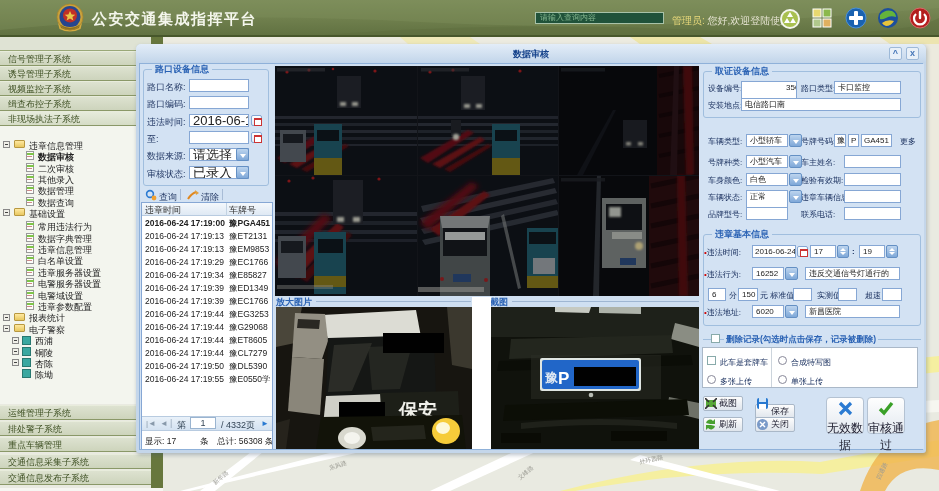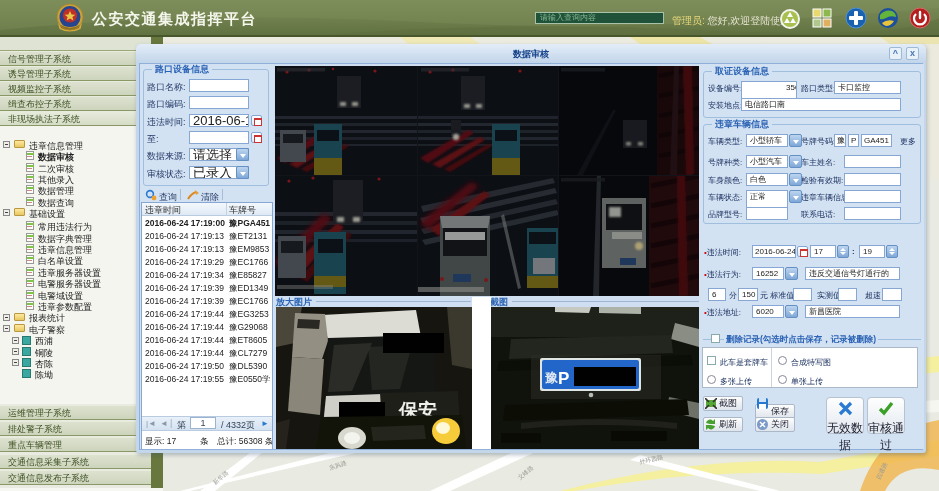--- a/index.html
+++ b/index.html
@@ -548,23 +548,20 @@
   <div id="rp">
    <div class="fs fs2" style="left:4px;top:7px;width:218px;height:47px;">
             <span class="lg2">取证设备信息</span>
           </div>
    <div class="lbl" style="left:9px;top:19px;">设备编号:</div>
           <div class="inp" style="left:42px;top:17px;width:56px;height:30px;padding-left:44px;">350626005</div>
    <div class="lbl" style="left:102px;top:19px;">路口类型:</div>
           <div class="inp" style="left:135px;top:17px;width:67px;height:13px;">卡口监控</div>
    <div class="lbl" style="left:9px;top:36px;">安装地点:</div>
           <div class="inp" style="left:42px;top:34px;width:160px;height:13px;">电信路口南</div>
-   <div class="fs fs2" style="left:4px;top:60px;width:218px;height:100px;">
-            <span class="lg2">违章车辆信息</span>
-          </div>
    <div class="lbl" style="left:9px;top:72px;">车辆类型:</div>
           <div class="inp" style="left:47px;top:70px;width:42px;height:13px;">小型轿车</div>
           <div class="ddbtn" style="left:90px;top:70px;"></div>
    <div class="lbl" style="left:102px;top:72px;">号牌号码:</div>
    <div class="inp" style="left:135px;top:70px;width:12px;height:13px;padding-left:2px;">豫</div>
           <div class="inp" style="left:149px;top:70px;width:11px;height:13px;padding-left:2px;">P</div>
           <div class="inp" style="left:162px;top:70px;width:31px;height:13px;padding-left:2px;">GA451</div>
    <div class="lbl" style="left:201px;top:72px;">更多</div>
    <div class="lbl" style="left:9px;top:93px;">号牌种类:</div>
           <div class="inp" style="left:47px;top:91px;width:42px;height:13px;">小型汽车</div>
@@ -578,20 +575,23 @@
           <div class="inp" style="left:145px;top:109px;width:57px;height:13px;"></div>
    <div class="lbl" style="left:9px;top:128px;">车辆状态:</div>
           <div class="inp" style="left:47px;top:126px;width:42px;height:30px;">正常</div>
           <div class="ddbtn" style="left:90px;top:126px;"></div>
    <div class="lbl" style="left:102px;top:128px;">违章车辆信息:</div>
           <div class="inp" style="left:145px;top:126px;width:57px;height:13px;"></div>
    <div class="lbl" style="left:9px;top:145px;">品牌型号:</div>
           <div class="inp" style="left:47px;top:143px;width:42px;height:13px;"></div>
    <div class="lbl" style="left:102px;top:145px;">联系电话:</div>
           <div class="inp" style="left:145px;top:143px;width:57px;height:13px;"></div>
+   <div class="fs fs2" style="left:4px;top:170px;width:218px;height:92px;">
+            <span class="lg2">违章基本信息</span>
+          </div>
    <div class="lbl" style="left:5px;top:183px;"><span class="req">•</span>违法时间:</div>
    <div class="inp" style="left:53px;top:181px;width:44px;height:13px;padding-left:2px;">2016-06-24</div>
           <div class="calbtn" style="left:98px;top:182px;"></div>
    <div class="inp" style="left:111px;top:181px;width:26px;height:13px;">17</div>
           <div class="spin" style="left:138px;top:181px;"></div>
    <div class="lbl" style="left:153px;top:183px;font-weight:bold;">:</div>
    <div class="inp" style="left:160px;top:181px;width:26px;height:13px;">19</div>
           <div class="spin" style="left:187px;top:181px;"></div>
    <div class="lbl" style="left:5px;top:205px;"><span class="req">•</span>违法行为:</div>
    <div class="inp" style="left:53px;top:203px;width:32px;height:13px;">16252</div>

